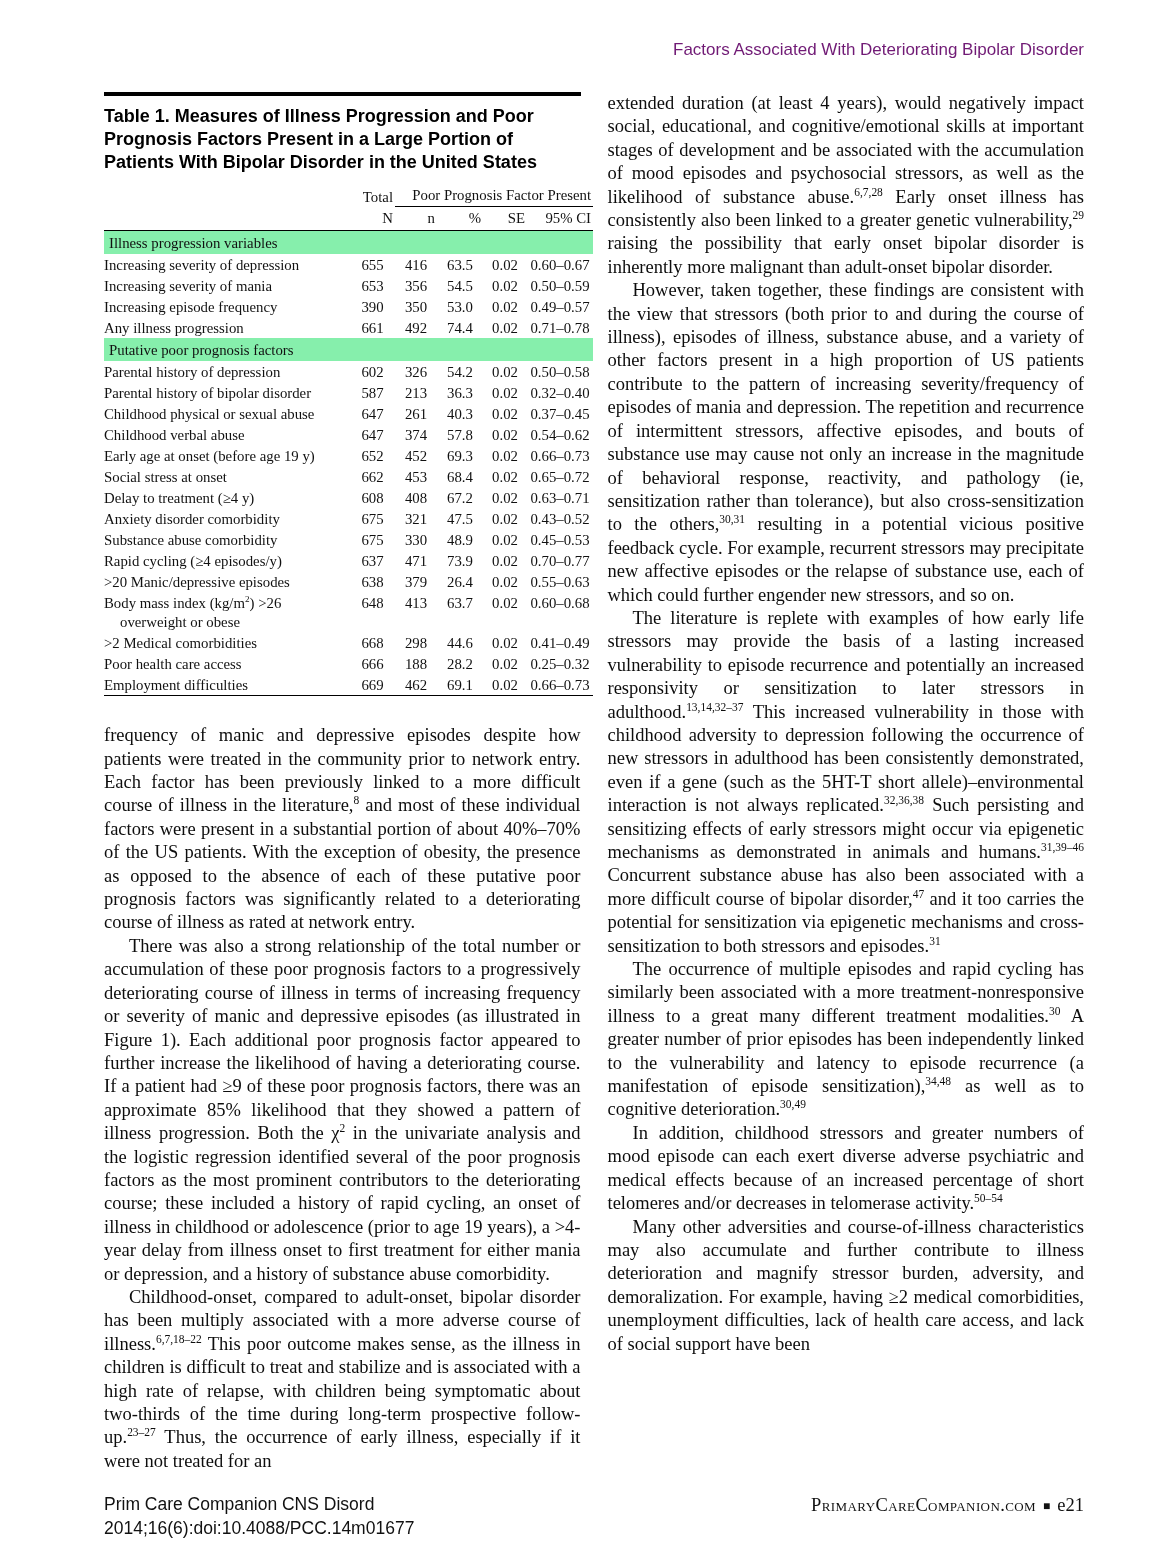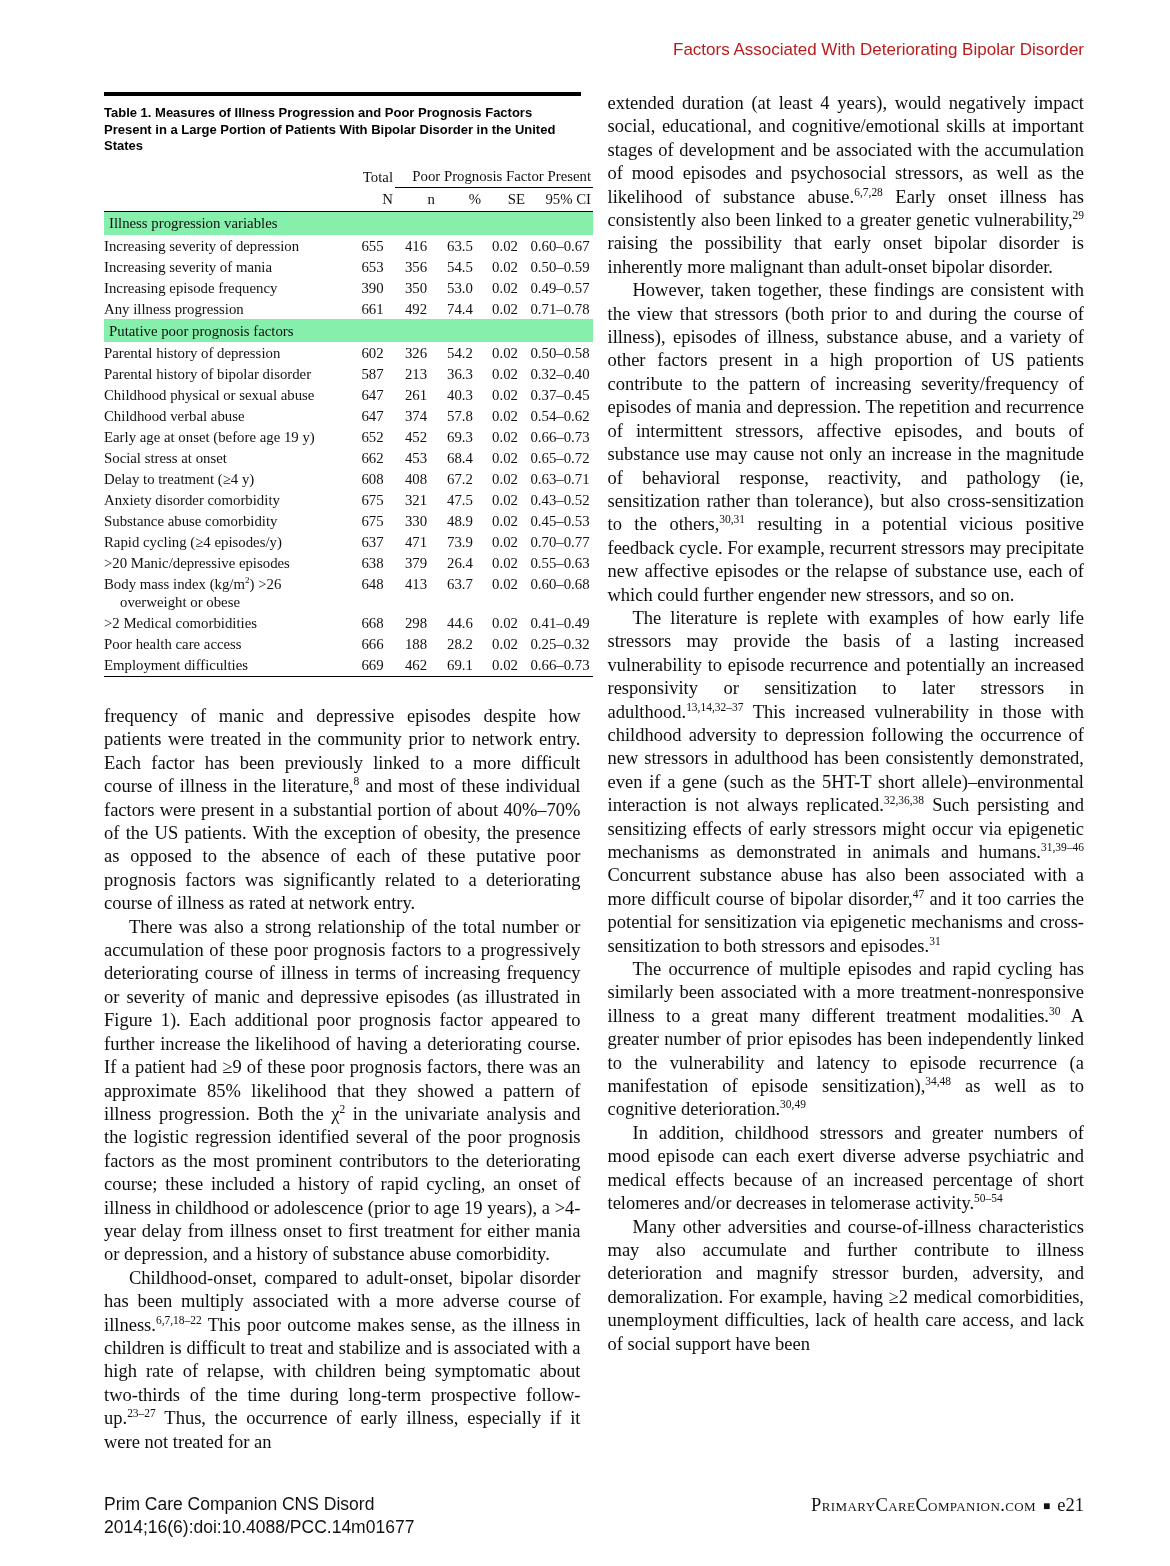--- a/index.html
+++ b/index.html
@@ -1,25 +1,25 @@
 <!DOCTYPE html>
 <html><head>
 <meta charset="utf-8">
 <style>
   * { margin:0; padding:0; box-sizing:border-box; }
   html, body { background:#ffffff; }
   body { width:1170px; height:1566px; font-family:"Liberation Serif", serif; color:#111; }
   .page { width:100%; height:100%; padding:40px 86px 26px 104px; display:flex; flex-direction:column; overflow:hidden; }
-  .running-head { font-family:"Liberation Sans", sans-serif; font-size:17px; color:#b91c1c; text-align:right; margin-bottom:32px; }
+  .running-head { font-family:"Liberation Sans", sans-serif; font-size:17px; color:#701a75; text-align:right; margin-bottom:32px; }
   .content { flex:1 1 auto; display:flex; gap:27px; align-items:flex-start; }
   .col { flex:1 1 0; min-width:0; }
 
   
   .table-block { border-top:4.5px solid #000; padding-top:9px; margin-bottom:28px; }
-  .table-title { font-family:"Liberation Sans", sans-serif; font-weight:700; font-size:13px; line-height:1.28; color:#000; margin-bottom:12px; }
+  .table-title { font-family:"Liberation Sans", sans-serif; font-weight:700; font-size:18px; line-height:1.28; color:#000; margin-bottom:12px; }
   table { width:100%; border-collapse:collapse; table-layout:fixed; font-size:14.8px; line-height:1.22; border-bottom:1.5px solid #000; }
   thead th { font-weight:400; vertical-align:bottom; padding:0 2px 1px; text-align:right; }
   th.group { border-bottom:1px solid #000; padding-bottom:2px; }
   tr.subhead th { border-bottom:1.5px solid #000; padding:2px 2px 3px; }
   td { padding:1.5px 2px; vertical-align:top; }
   td.num { text-align:center; }
   td.row-label { text-align:left; padding-left:16px; text-indent:-16px; }
   tr.section-row td { background:#86efac; padding:2.5px 5px; text-indent:0; }
 
   

